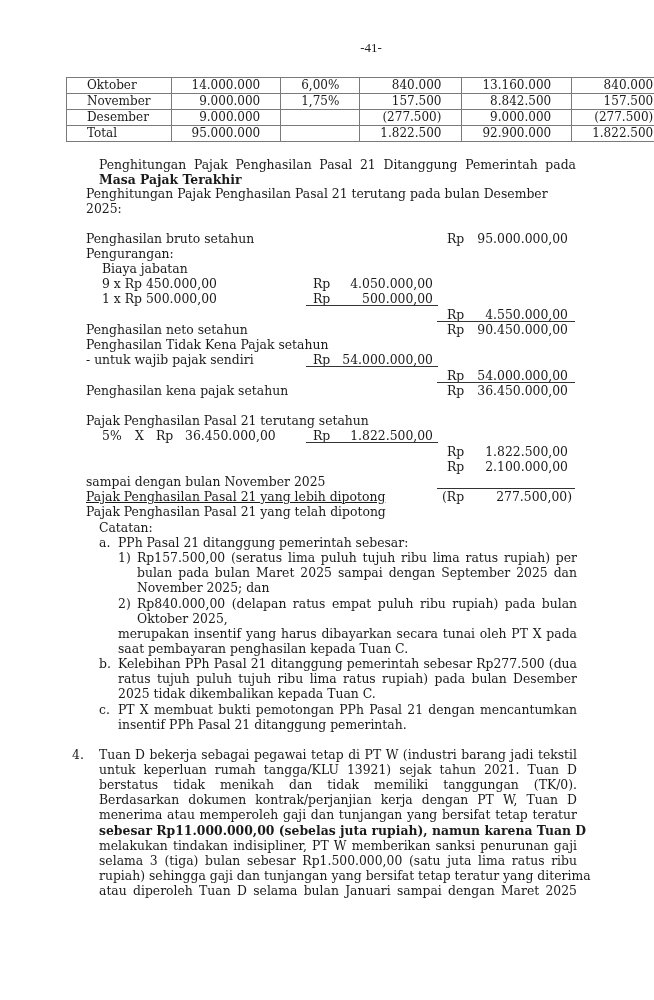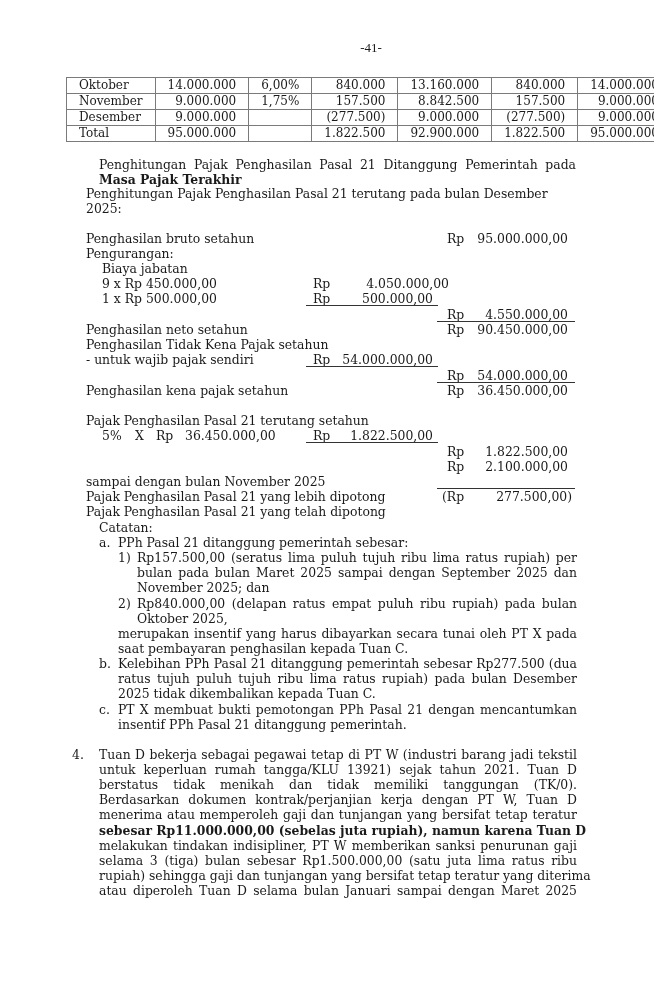--- a/index.html
+++ b/index.html
@@ -13,21 +13,21 @@
     position: absolute; top: 40px; left: 0; width: 654px; text-align: center;
     font-family: "Liberation Serif", serif; font-size: 13px; padding-left: 44px;
   }
   table.income {
     position: absolute; top: 77px; left: 66px;
     border-collapse: collapse;
     font-size: 12px;
   }
   table.income td {
     border: 1px solid #7a7a7a;
-    padding: 0 12px;
+    padding: 0 20px;
     height: 15px; line-height: 15px;
     text-align: right; white-space: nowrap;
   }
   table.income td.month { text-align: left; }
   .c0 { width: 65px; } .c1 { width: 76px; } .c2 { width: 48px; }
   .c3 { width: 57px; } .c4 { width: 70px; } .c5 { width: 68px; } .c6 { width: 76px; }
 
   .line { position: absolute; white-space: nowrap; line-height: 15px; }
   .just { text-align: justify; text-align-last: justify; }
   .rp { position: absolute; }
@@ -88,21 +88,21 @@
 <div>
   <div class="line" style="top:231px; left:86px;">Penghasilan bruto setahun</div>
   <div class="line rp" style="top:231px; left:447px;">Rp</div>
   <div class="line amt" style="top:231px; left:460px; width:108px;">95.000.000,00</div>
 
   <div class="line" style="top:246px; left:86px;">Pengurangan:</div>
   <div class="line" style="top:261px; left:102px;">Biaya jabatan</div>
 
   <div class="line" style="top:276px; left:102px;">9 x Rp 450.000,00</div>
   <div class="line rp" style="top:276px; left:313px;">Rp</div>
-  <div class="line amt" style="top:276px; left:351px; width:98px;">4.050.000,00</div>
+  <div class="line amt" style="top:276px; left:335px; width:98px;">4.050.000,00</div>
 
   <div class="line" style="top:291px; left:102px;">1 x Rp 500.000,00</div>
   <div class="line rp" style="top:291px; left:313px;">Rp</div>
   <div class="line amt" style="top:291px; left:335px; width:98px;">500.000,00</div>
   <div class="rule" style="top:305px; left:306px; width:132px;"></div>
 
   <div class="line rp" style="top:307px; left:447px;">Rp</div>
   <div class="line amt" style="top:307px; left:460px; width:108px;">4.550.000,00</div>
   <div class="rule" style="top:321px; left:437px; width:138px;"></div>
 
@@ -135,21 +135,21 @@
 
   <div class="line rp" style="top:444px; left:447px;">Rp</div>
   <div class="line amt" style="top:444px; left:460px; width:108px;">1.822.500,00</div>
 
   <div class="line" style="top:459px; left:86px;margin-top:45px;">Pajak Penghasilan Pasal 21 yang telah dipotong</div>
   <div class="line rp" style="top:459px; left:447px;">Rp</div>
   <div class="line amt" style="top:459px; left:460px; width:108px;">2.100.000,00</div>
   <div class="line" style="top:474px; left:86px;">sampai dengan bulan November 2025</div>
   <div class="rule" style="top:488px; left:437px; width:138px;"></div>
 
-  <div class="line" style="top:489px; left:86px;">Pajak Penghasilan Pasal 21 yang lebih dipotong</div>
+  <div class="line" style="top:489px; left:86px;text-decoration:underline;">Pajak Penghasilan Pasal 21 yang lebih dipotong</div>
   <div class="line rp" style="top:489px; left:442px;">(Rp</div>
   <div class="line amt" style="top:489px; left:460px; width:112px;">277.500,00)</div>
 </div>
 
 <div>
   <div class="line" style="top:520px; left:99px;">Catatan:</div>
 
   <div class="line" style="top:535px; left:99px;">a.</div>
   <div class="line" style="top:535px; left:118px;">PPh Pasal 21 ditanggung pemerintah sebesar:</div>
 

